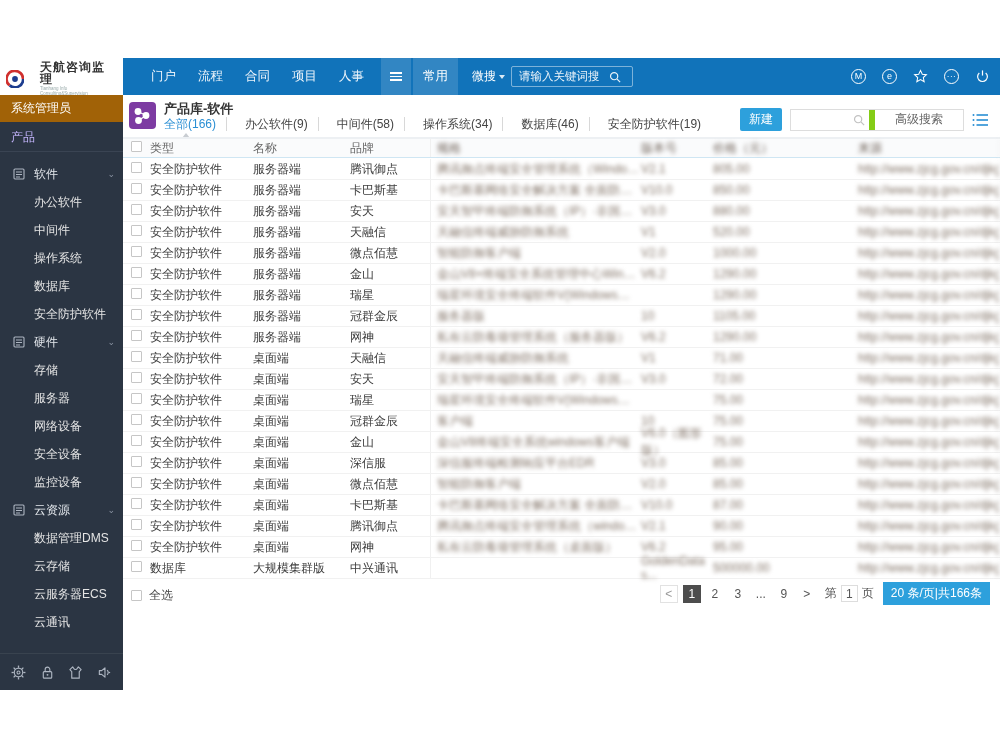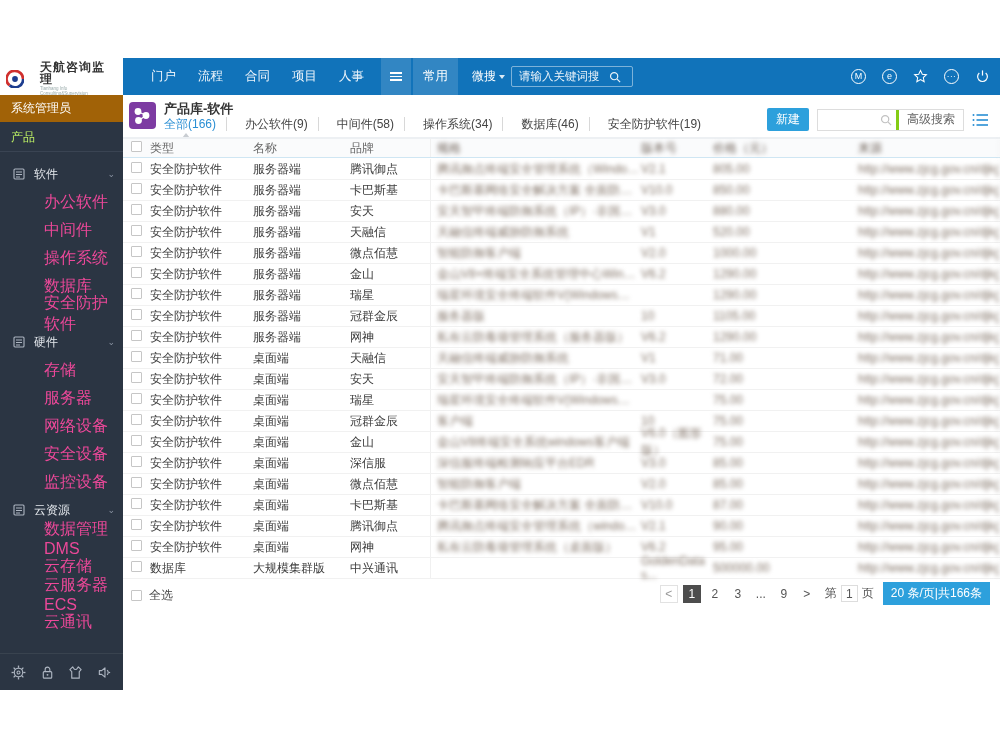--- a/index.html
+++ b/index.html
@@ -28,26 +28,26 @@
   .caret-down { width:0; height:0; border-left:3.5px solid transparent; border-right:3.5px solid transparent; border-top:4px solid rgba(255,255,255,.85); }
   .topsearch-input { display:flex; align-items:center; gap:5px; border:1px solid rgba(255,255,255,.45); border-radius:2px; padding:2px 7px; color:rgba(255,255,255,.92); font-size:11.5px; cursor:text; }
 
   .top-icons { position:absolute; right:10px; top:0; height:37px; display:flex; align-items:center; gap:16px; }
   .cicon { width:15px; height:15px; border:1px solid #fff; border-radius:50%; color:#fff; font-size:9px; display:flex; align-items:center; justify-content:center; cursor:pointer; line-height:1; }
   .staricon, .pwricon { width:15px; height:15px; cursor:pointer; }
 
   
   .sidebar { position:absolute; left:0; top:95px; width:123px; height:595px; background:#2b3543; display:flex; flex-direction:column; }
   .sb-role { height:27px; background:#a16207; color:#fff; font-size:12px; line-height:27px; padding-left:11px; }
-  .sb-module { height:30px; color:#bef264; font-size:12px; line-height:30px; padding-left:11px; border-bottom:1px solid #3a4453; }
+  .sb-module { height:30px; color:#c4b5fd; font-size:12px; line-height:30px; padding-left:11px; border-bottom:1px solid #3a4453; }
   .sb-menu { flex:1; padding-top:8px; overflow:hidden; }
   .sb-item { height:28px; display:flex; align-items:center; color:#e3e7ec; font-size:12px; padding:0 8px 0 13px; cursor:pointer; }
   .sb-item .sb-icon { width:12px; height:12px; margin-right:9px; flex:0 0 auto; }
   .sb-item .sb-chevron { margin-left:auto; color:#8a93a3; font-size:9px; }
-  .sb-sub { height:28px; display:flex; align-items:center; color:#ec4899; font-size:16px; padding-left:44px; cursor:pointer; }
+  .sb-sub { height:28px; display:flex; align-items:center; color:#e5e5e5; font-size:12px; padding-left:34px; cursor:pointer; }
   .sb-bottom { height:37px; border-top:1px solid #39434f; display:flex; align-items:center; justify-content:space-around; padding:0 4px; }
   .sb-bicon { width:15px; height:15px; cursor:pointer; }
 
   
   .main { position:absolute; left:123px; top:95px; width:877px; height:595px; background:#fff; }
 
   .page-head { position:absolute; left:0; top:0; width:100%; height:42px; }
   .app-badge { position:absolute; left:6px; top:7px; width:27px; height:27px; background:#7d3ba2; border-radius:4px; }
   .page-title { position:absolute; left:41px; top:5px; font-size:13px; font-weight:bold; color:#333; }
   .tabs { position:absolute; left:41px; top:22px; display:flex; align-items:center; font-size:12px;gap:8px; }
@@ -55,21 +55,21 @@
   .tab:first-child { padding-left:0; }
   .tab:last-child { border-right:none; }
   .tab.active { color:#2a8fd4; }
   .tab.active::after { content:""; position:absolute; left:18px; bottom:-7px; width:0; height:0; border-left:4px solid transparent; border-right:4px solid transparent; border-bottom:5px solid #c9cdd2; }
 
   .head-controls { position:absolute; right:12px; top:13px; display:flex; align-items:center; gap:8px; }
   .btn-new { background:#2da0dc; color:#fff; font-size:12px; border:none; padding:3px 9px; border-radius:2px; cursor:pointer; }
   .srch-group { display:flex; align-items:center; border:1px solid #ddd; height:22px; background:#fff; }
   .srch-input { width:58px; height:100%; border:none; outline:none; font-size:11px; padding:0 4px; }
   .srch-mag { width:12px; height:12px; margin:0 4px; opacity:.45; cursor:pointer; }
-  .adv-search { font-size:12px; color:#666; padding:0 8px; border-left:3px solid #84cc16; height:100%; display:flex; align-items:center; cursor:pointer; }
+  .adv-search { font-size:12px; color:#666; padding:0 20px; border-left:6px solid #84cc16; height:100%; display:flex; align-items:center; cursor:pointer; }
   .list-toggle { width:16px; height:14px; cursor:pointer; }
 
   .head-divider { position:absolute; left:0; top:42px; width:100%; height:2px; background:#edf0f3; }
 
   
   .thead { position:absolute; left:0; top:44px; width:100%; height:19px; background:#fafbfc; display:flex; align-items:center; padding-left:8px; border-bottom:1px solid #cfe6f3; font-size:12px; color:#666; }
   .tbody { position:absolute; left:0; top:64px; width:100%; }
   .trow { height:21px; display:flex; align-items:center; padding-left:8px; border-bottom:1px solid #f1f1f1; font-size:12px; color:#3d3d3d; cursor:pointer; }
   .col-check { width:19px; flex:0 0 auto; }
   .col-type { width:103px; flex:0 0 auto; }

